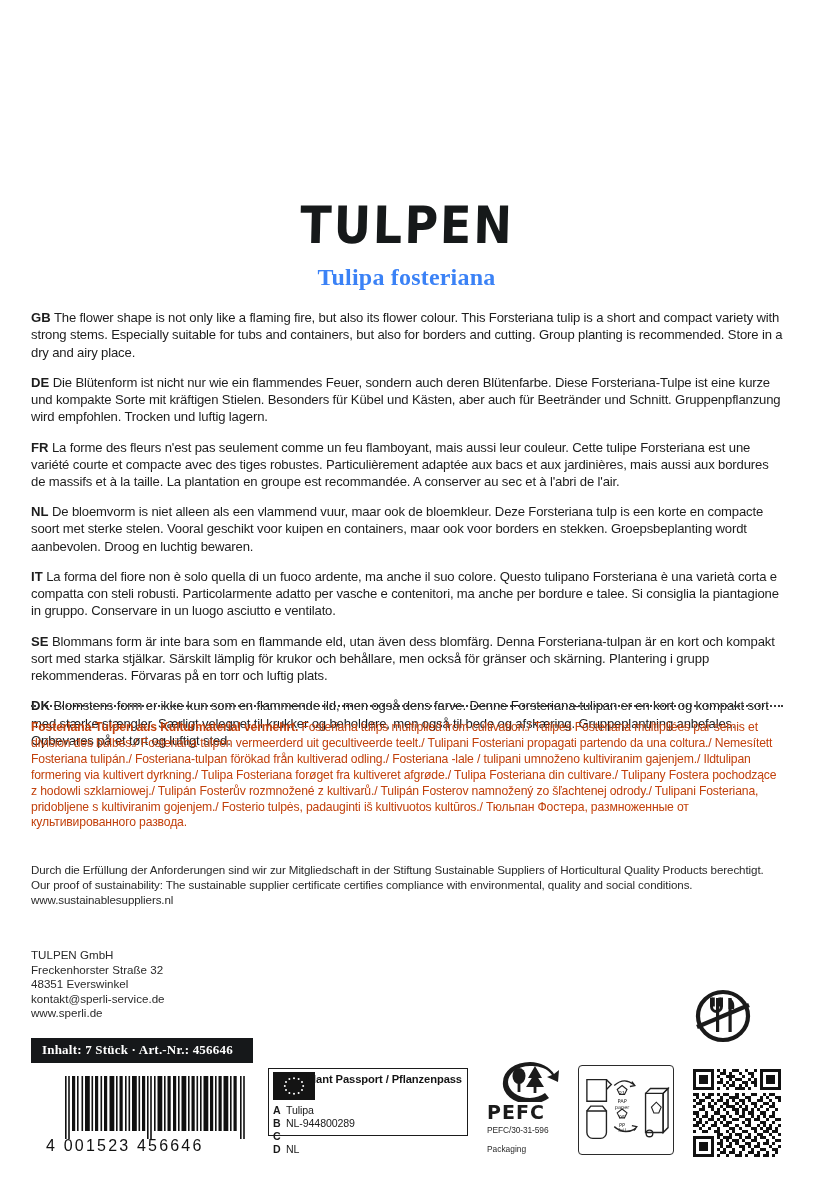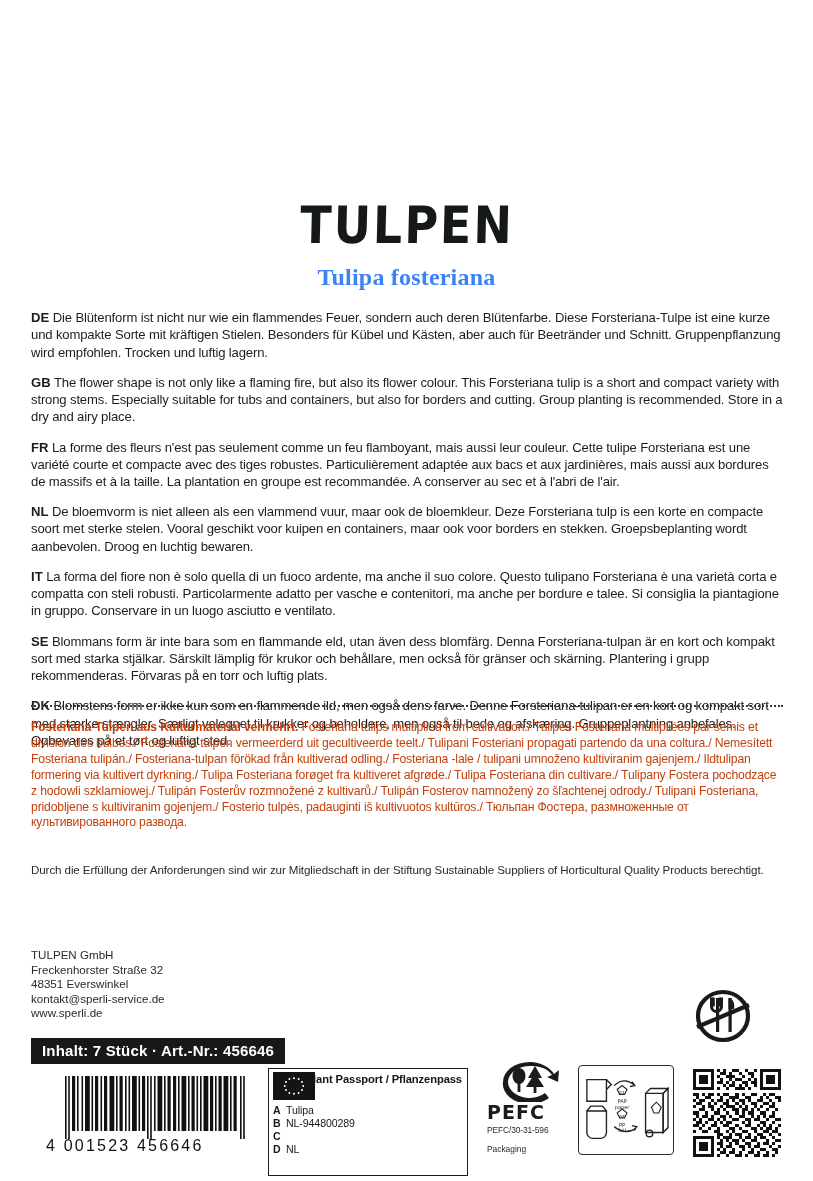--- a/index.html
+++ b/index.html
@@ -111,24 +111,24 @@
     line-height: 14.6px;
     color: #2a2a2a;
   }
 
   
   .content-banner {
     position: absolute;
     left: 31px; top: 1038px;
     background: #16181a;
     color: #ffffff;
-    font-family: Liberation Sans, sans-serif;
+    font-family: Liberation Serif, serif;
     font-weight: 700;
-    font-size: 15px;
-    padding: 4px 11px 5px 11px;
+    font-size: 13px;
+    padding: 4px 20px 5px 11px;
     letter-spacing: .2px;
     white-space: nowrap;
   }
 
   
   .barcode-wrap {
     position: absolute;
     left: 46px; top: 1076px;
     width: 205px;
   }
@@ -144,21 +144,21 @@
     letter-spacing: 2.2px;
     color: #111;
     margin-top: -2px;
     white-space: nowrap;
   }
 
   
   .passport {
     position: absolute;
     left: 268px; top: 1068px;
-    width: 200px; height: 108px;
+    width: 200px; height: 68px;
     border: 1.3px solid #1b1b1b;
     box-sizing: border-box;
     background: #fff;
   }
   .passport-head {
     position: relative;
     height: 24px;
   }
   .eu-flag {
     position: absolute;
@@ -256,35 +256,37 @@
 <body>
 
 <div class="page">
 
   <div class="title-block">
     <div class="title-main">TULPEN</div>
     <div class="title-sub">Tulipa fosteriana</div>
   </div>
 
   <div class="desc">
+    <p class="lang-para"><span class="lang-code">GB</span> <span>The flower shape is not only like a flaming fire, but also its flower colour. This Forsteriana tulip is a short and compact variety with strong stems. Especially suitable for tubs and containers, but also for borders and cutting. Group planting is recommended. Store in a dry and airy place.</span></p>
     <p class="lang-para"><span class="lang-code">DE</span> <span>Die Blütenform ist nicht nur wie ein flammendes Feuer, sondern auch deren Blütenfarbe. Diese Forsteriana-Tulpe ist eine kurze und kompakte Sorte mit kräftigen Stielen. Besonders für Kübel und Kästen, aber auch für Beetränder und Schnitt. Gruppenpflanzung wird empfohlen. Trocken und luftig lagern.</span></p>
-    <p class="lang-para"><span class="lang-code">GB</span> <span>The flower shape is not only like a flaming fire, but also its flower colour. This Forsteriana tulip is a short and compact variety with strong stems. Especially suitable for tubs and containers, but also for borders and cutting. Group planting is recommended. Store in a dry and airy place.</span></p>
     <p class="lang-para"><span class="lang-code">FR</span> <span>La forme des fleurs n'est pas seulement comme un feu flamboyant, mais aussi leur couleur. Cette tulipe Forsteriana est une variété courte et compacte avec des tiges robustes. Particulièrement adaptée aux bacs et aux jardinières, mais aussi aux bordures de massifs et à la taille. La plantation en groupe est recommandée. A conserver au sec et à l'abri de l'air.</span></p>
     <p class="lang-para"><span class="lang-code">NL</span> <span>De bloemvorm is niet alleen als een vlammend vuur, maar ook de bloemkleur. Deze Forsteriana tulp is een korte en compacte soort met sterke stelen. Vooral geschikt voor kuipen en containers, maar ook voor borders en stekken. Groepsbeplanting wordt aanbevolen. Droog en luchtig bewaren.</span></p>
     <p class="lang-para"><span class="lang-code">IT</span> <span>La forma del fiore non è solo quella di un fuoco ardente, ma anche il suo colore. Questo tulipano Forsteriana è una varietà corta e compatta con steli robusti. Particolarmente adatto per vasche e contenitori, ma anche per bordure e talee. Si consiglia la piantagione in gruppo. Conservare in un luogo asciutto e ventilato.</span></p>
     <p class="lang-para"><span class="lang-code">SE</span> <span>Blommans form är inte bara som en flammande eld, utan även dess blomfärg. Denna Forsteriana-tulpan är en kort och kompakt sort med starka stjälkar. Särskilt lämplig för krukor och behållare, men också för gränser och skärning. Plantering i grupp rekommenderas. Förvaras på en torr och luftig plats.</span></p>
     <p class="lang-para"><span class="lang-code">DK</span> <span>Blomstens form er ikke kun som en flammende ild, men også dens farve. Denne Forsteriana-tulipan er en kort og kompakt sort med stærke stængler. Særligt velegnet til krukker og beholdere, men også til bede og afskæring. Gruppeplantning anbefales. Opbevares på et tørt og luftigt sted.</span></p>
   </div>
 
   <div class="divider" id="divider-top"></div>
 
   <div class="propagation"><span class="lead">Fosteriana-Tulpen aus Kulturmaterial vermehrt.</span> <span>Fosteriana tulips multiplied from cultivation./ Tulipes Fosteriana multipliées par semis et division des bulbes./ Fosteriana tulpen vermeerderd uit gecultiveerde teelt./ Tulipani Fosteriani propagati partendo da una coltura./ Nemesített Fosteriana tulipán./ Fosteriana-tulpan förökad från kultiverad odling./ Fosteriana -lale / tulipani umnoženo kultiviranim gajenjem./ Ildtulipan formering via kultivert dyrkning./ Tulipa Fosteriana forøget fra kultiveret afgrøde./ Tulipa Fosteriana din cultivare./ Tulipany Fostera pochodzące z hodowli szklarniowej./ Tulipán Fosterův rozmnožené z kultivarů./ Tulipán Fosterov namnožený zo šľachtenej odrody./ Tulipani Fosteriana, pridobljene s kultiviranim gojenjem./ Fosterio tulpės, padauginti iš kultivuotos kultūros./ Тюльпан Фостера, размноженные от культивированного развода.</span></div>
 
   <div class="sustainability">
     <div>Durch die Erfüllung der Anforderungen sind wir zur Mitgliedschaft in der Stiftung Sustainable Suppliers of Horticultural Quality Products berechtigt.</div>
+    <div>Our proof of sustainability: The sustainable supplier certificate certifies compliance with environmental, quality and social conditions.</div>
+    <div>www.sustainablesuppliers.nl</div>
   </div>
 
   <div class="address">
     <div>TULPEN GmbH</div>
     <div>Freckenhorster Straße 32</div>
     <div>48351 Everswinkel</div>
     <div>kontakt@sperli-service.de</div>
     <div>www.sperli.de</div>
   </div>
 

